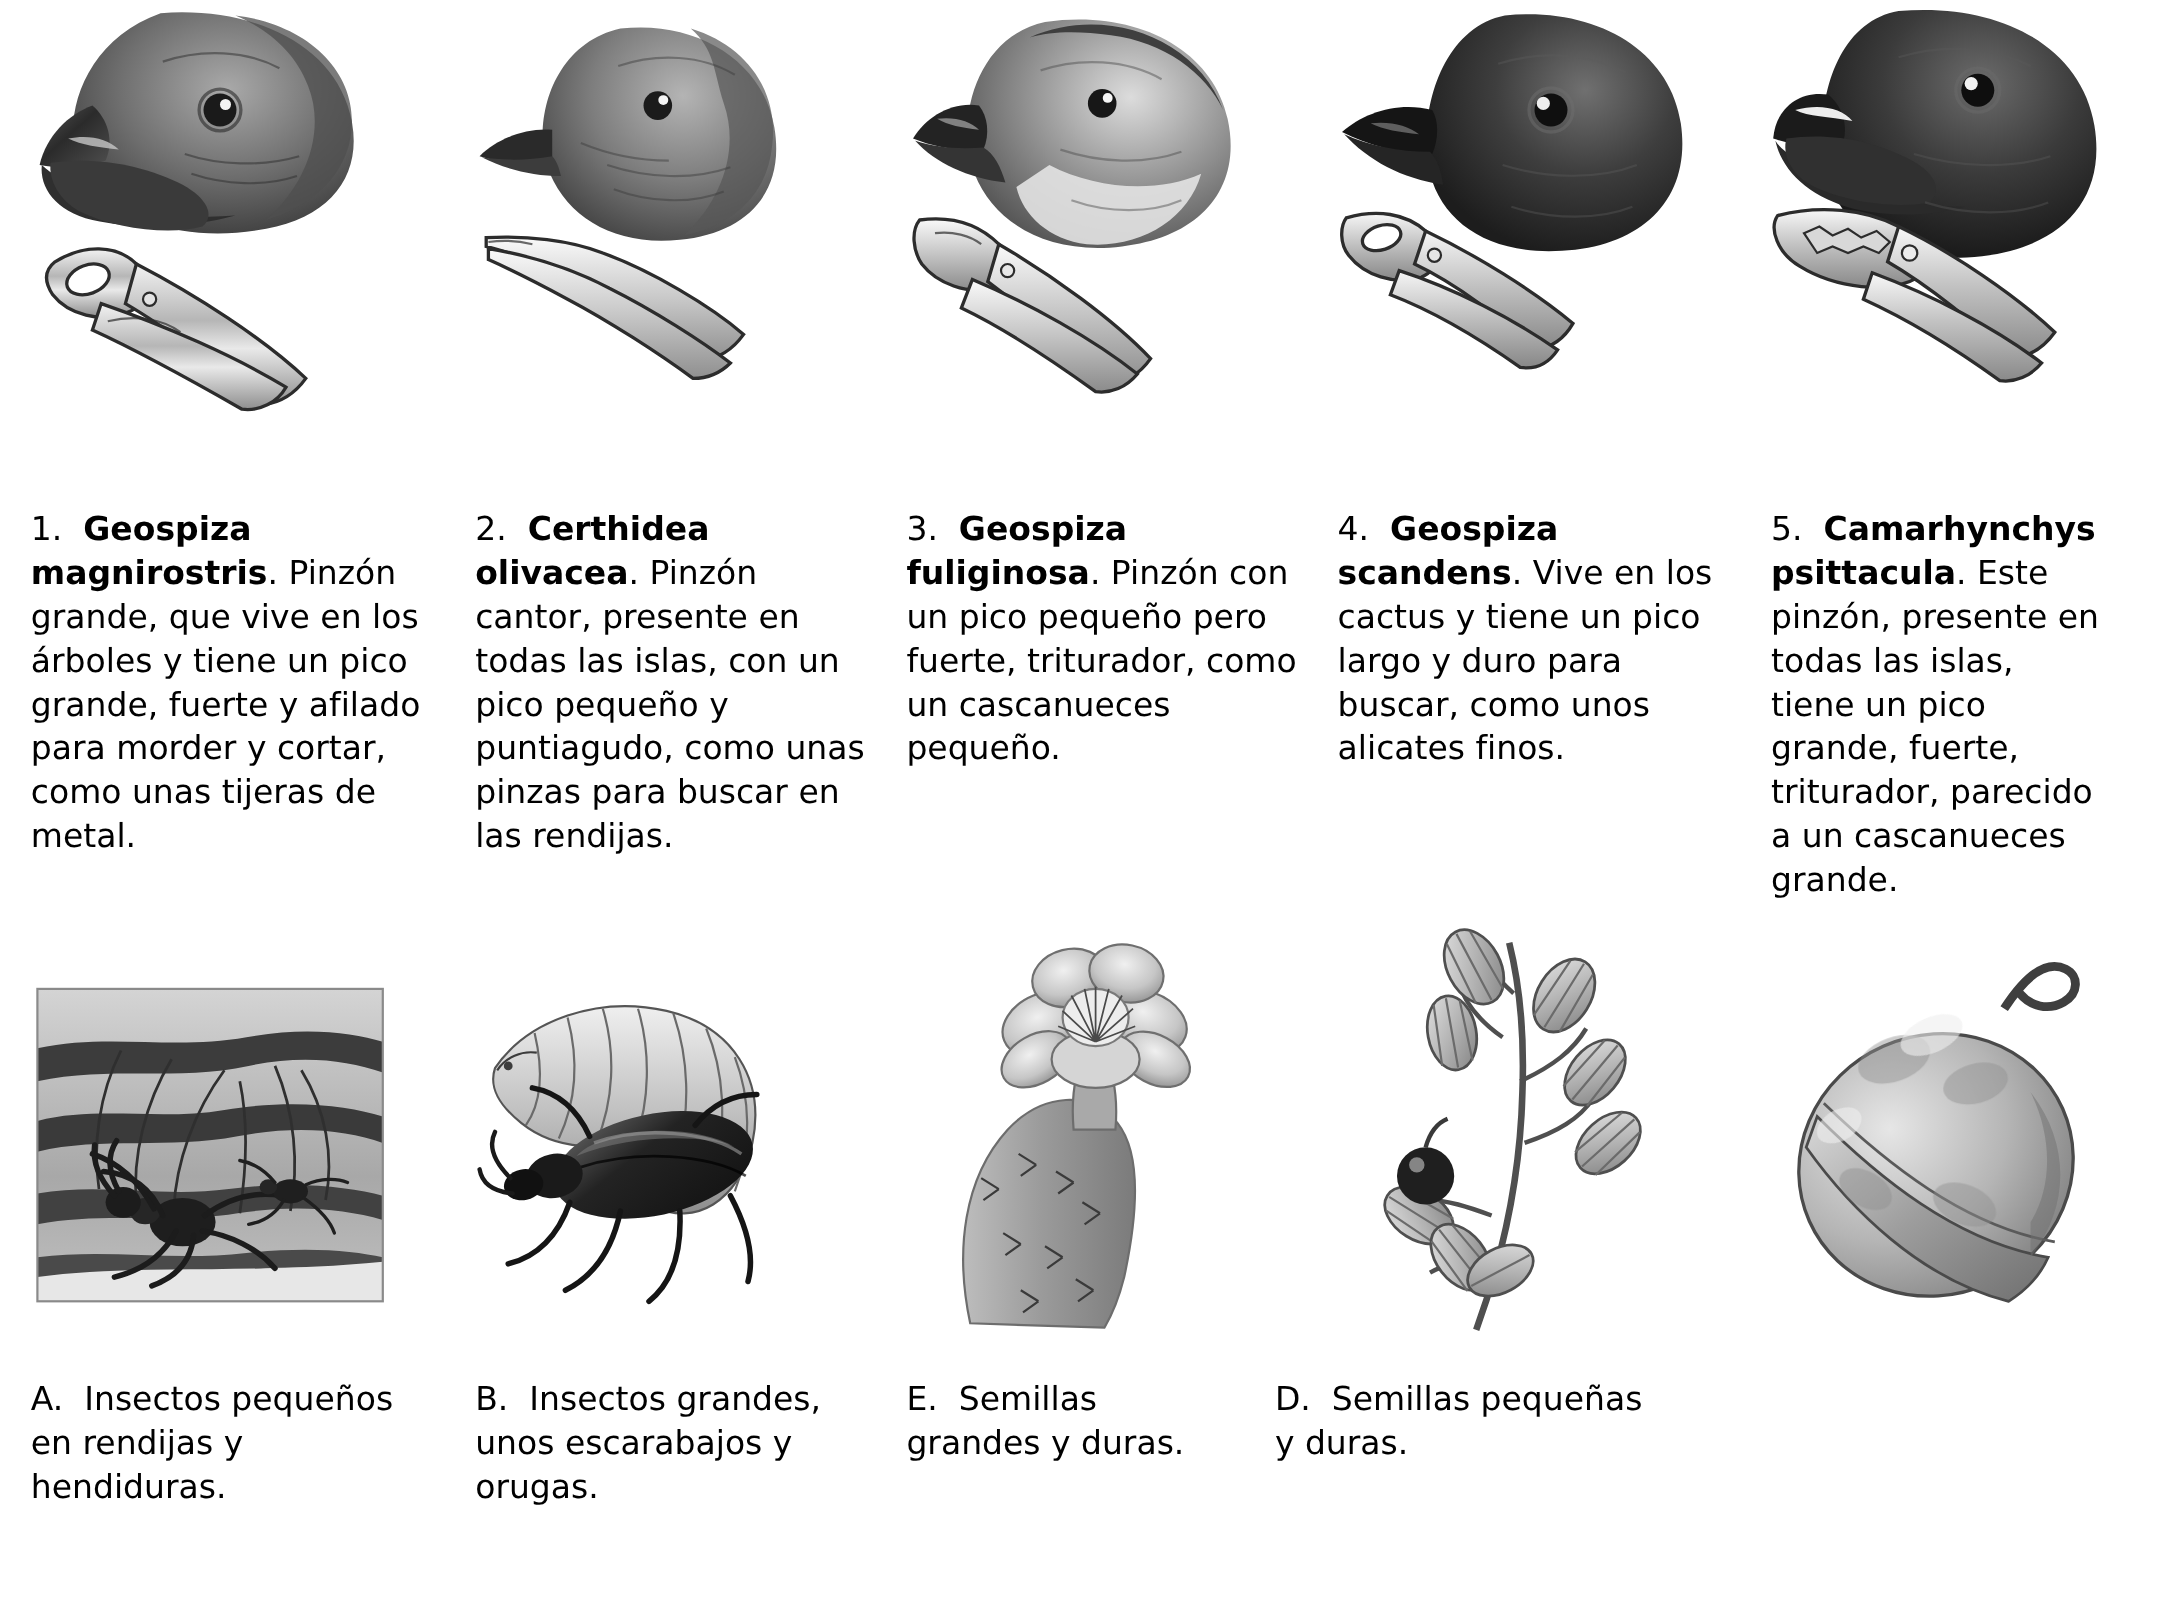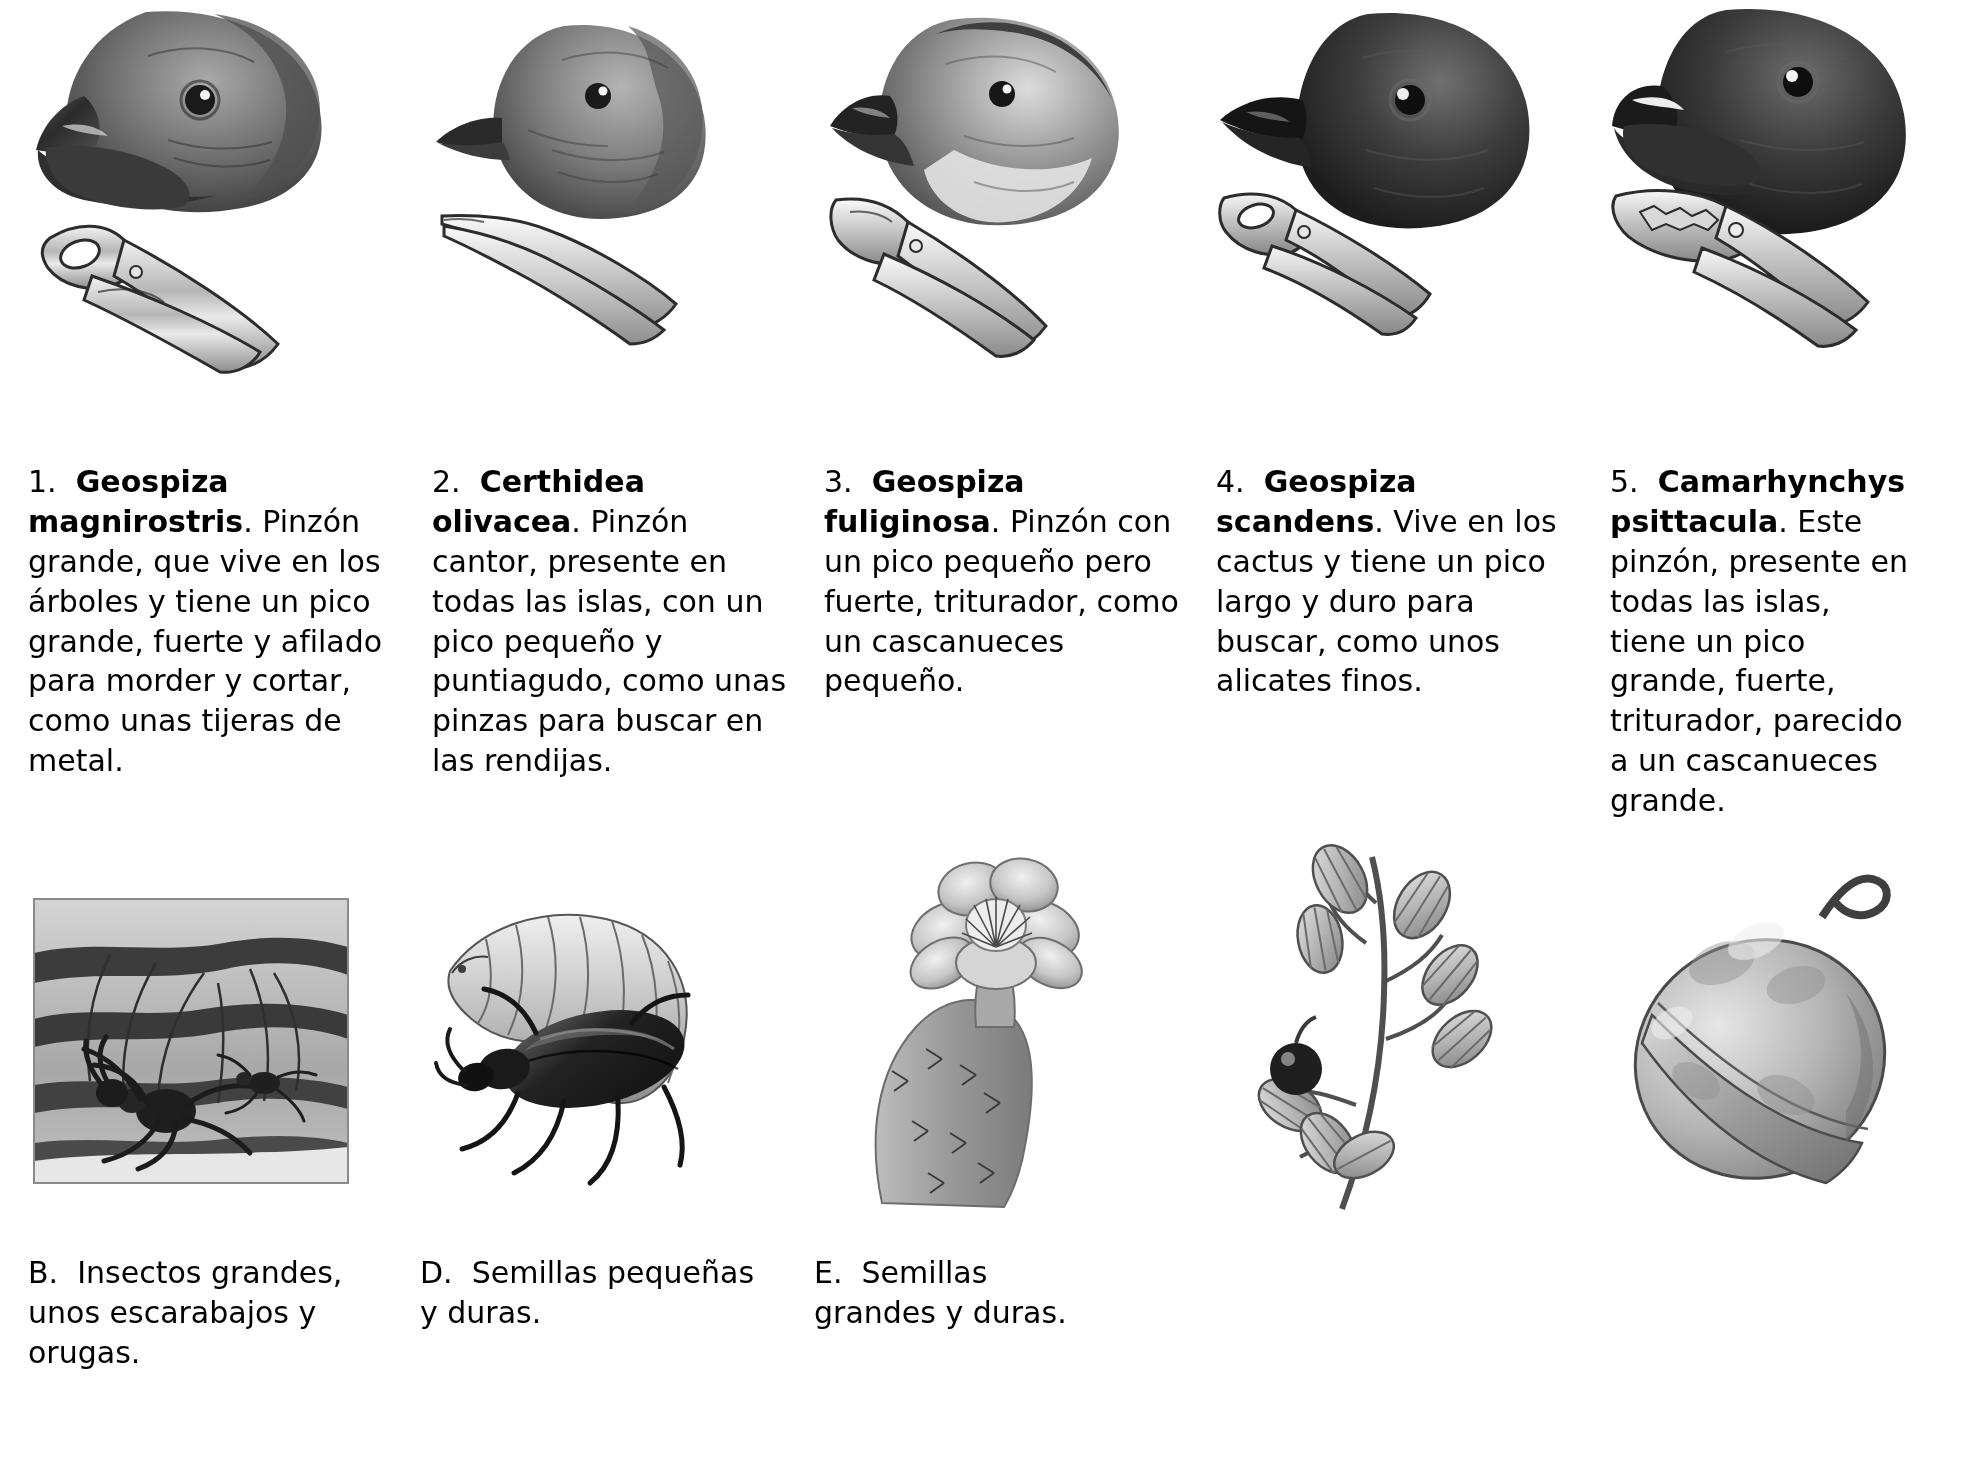--- a/index.html
+++ b/index.html
@@ -610,27 +610,31 @@
           <ellipse cx="146" cy="98" rx="30" ry="16" transform="rotate(-24 146 98)"></ellipse>
           <ellipse cx="62" cy="180" rx="22" ry="14" transform="rotate(-30 62 180)"></ellipse>
         </g>
 
         <path d="M236 268 C256 236 256 190 236 150 C272 196 272 254 236 300 Z" fill="#6f6f6f" opacity=".5"></path>
       </svg>
     </div>
   </div>
 
   <div class="row food-text-row">
+    <div class="col c1 food-text">
+      <span>A.</span>
+      &nbsp;<span>Insectos pequeños en rendijas y hendiduras.</span>
+    </div>
     <div class="col c2 food-text">
       <span>B.</span>
       &nbsp;<span>Insectos grandes, unos escarabajos y orugas.</span>
     </div>
+    <div class="col c5 food-text">
+      <span>E.</span>
+      &nbsp;<span>Semillas grandes y duras.</span>
+    </div>
     <div class="col c4 food-text">
       <span>D.</span>
       &nbsp;<span>Semillas pequeñas y duras.</span>
     </div>
-    <div class="col c5 food-text">
-      <span>E.</span>
-      &nbsp;<span>Semillas grandes y duras.</span>
-    </div>
   </div>
 
 </div>
 
 </body></html>

